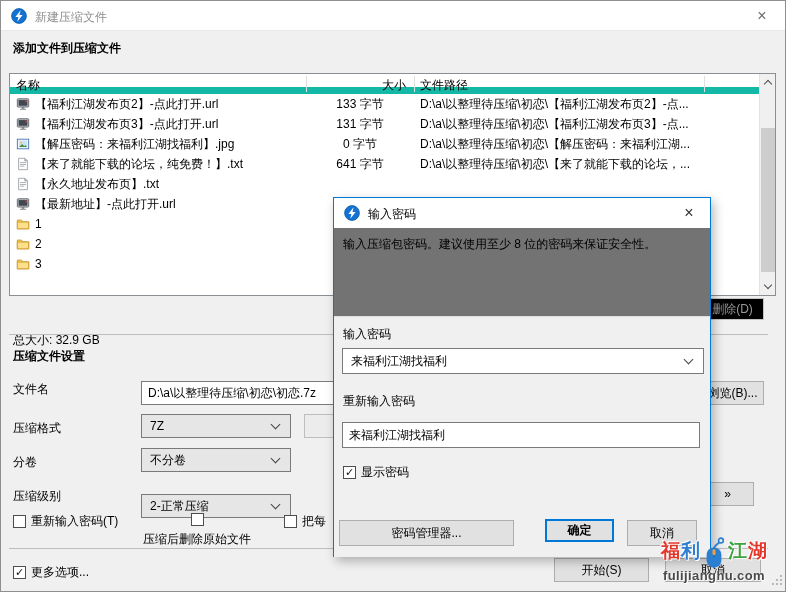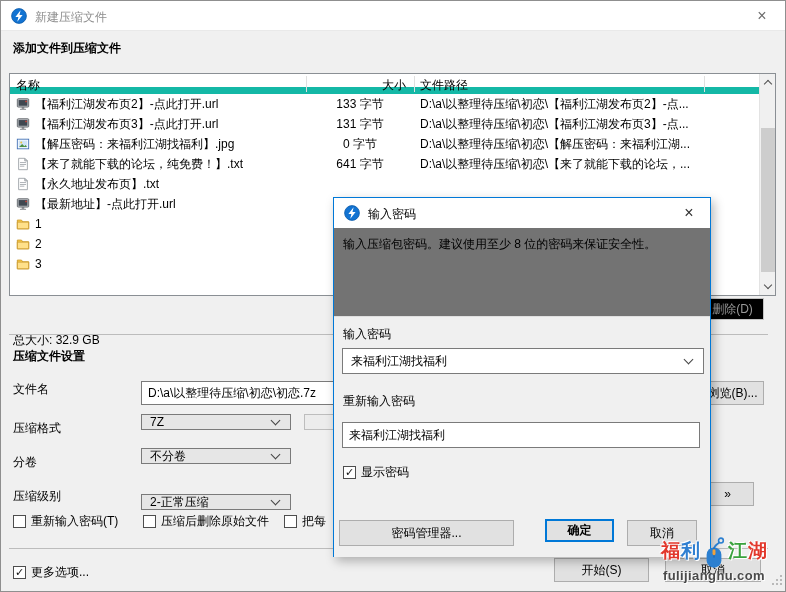--- a/index.html
+++ b/index.html
@@ -38,21 +38,21 @@
   .chev{width:6px;height:6px;border-right:1.5px solid #505050;border-bottom:1.5px solid #505050;}
   .chev.u{transform:rotate(-135deg);margin-top:3px;} .chev.d{transform:rotate(45deg);margin-bottom:3px;}
   .sthumb{position:absolute;left:1px;top:54px;width:14px;height:144px;background:#cdcdcd;}
 
   .hr{position:absolute;left:8px;width:759px;height:1px;background:#bcbcbc;}
   #hr1{top:333px;} #hr2{top:547px;}
 
   
   .flabel{position:absolute;left:12px;}
   .tinput{position:absolute;height:24px;border:1px solid #7a7a7a;background:#fff;padding:0 6px;font-size:12px;color:#000;}
-  .combo{position:absolute;height:16px;border:1px solid #7a7a7a;background:#e6e6e6;display:flex;align-items:center;padding-left:8px;cursor:default;}
+  .combo{position:absolute;height:24px;border:1px solid #7a7a7a;background:#e6e6e6;display:flex;align-items:center;padding-left:8px;cursor:default;}
   .combo .cv{flex:1;}
   .combo .cchev{width:7px;height:7px;border-right:1.5px solid #444;border-bottom:1.5px solid #444;transform:rotate(45deg);margin-right:11px;margin-top:-3px;}
   .combo.white{background:#fff;}
   .combo.disabled{background:#ececec;border-color:#bdbdbd;}
   .btn{position:absolute;background:#e1e1e1;border:1px solid #adadad;display:flex;align-items:center;justify-content:center;font-size:12px;cursor:pointer;}
   .btn.disabled{color:#9a9a9a;background:#000000;border-color:#c3c3c3;cursor:default;}
   .cb{position:absolute;display:flex;align-items:center;gap:5px;cursor:pointer;}
   .box{width:13px;height:13px;background:#fff;border:1px solid #4d4d4d;display:inline-flex;align-items:center;justify-content:center;font-size:11px;line-height:11px;color:#111;flex:0 0 13px;}
 
   
@@ -278,21 +278,21 @@
   <div class="combo" style="left:140px;top:481px;width:150px;margin-top:12px;">
     <span class="cv">2-正常压缩</span>
       <span class="cchev"></span>
   </div>
   <div class="btn" style="left:700px;top:481px;width:53px;height:24px;">»</div>
 
   <label class="cb" style="left:12px;top:512px;">
     <span class="box"></span>
     <span>重新输入密码(T)</span>
   </label>
-  <label class="cb" style="left:142px;top:512px;">
+  <label class="cb" style="left:142px;top:512px;flex-direction:column;">
     <span class="box"></span>
     <span>压缩后删除原始文件</span>
   </label>
   <label class="cb" style="left:283px;top:512px;">
     <span class="box"></span>
     <span>把每</span>
   </label>
 
   <div class="hr" id="hr2"></div>
 

